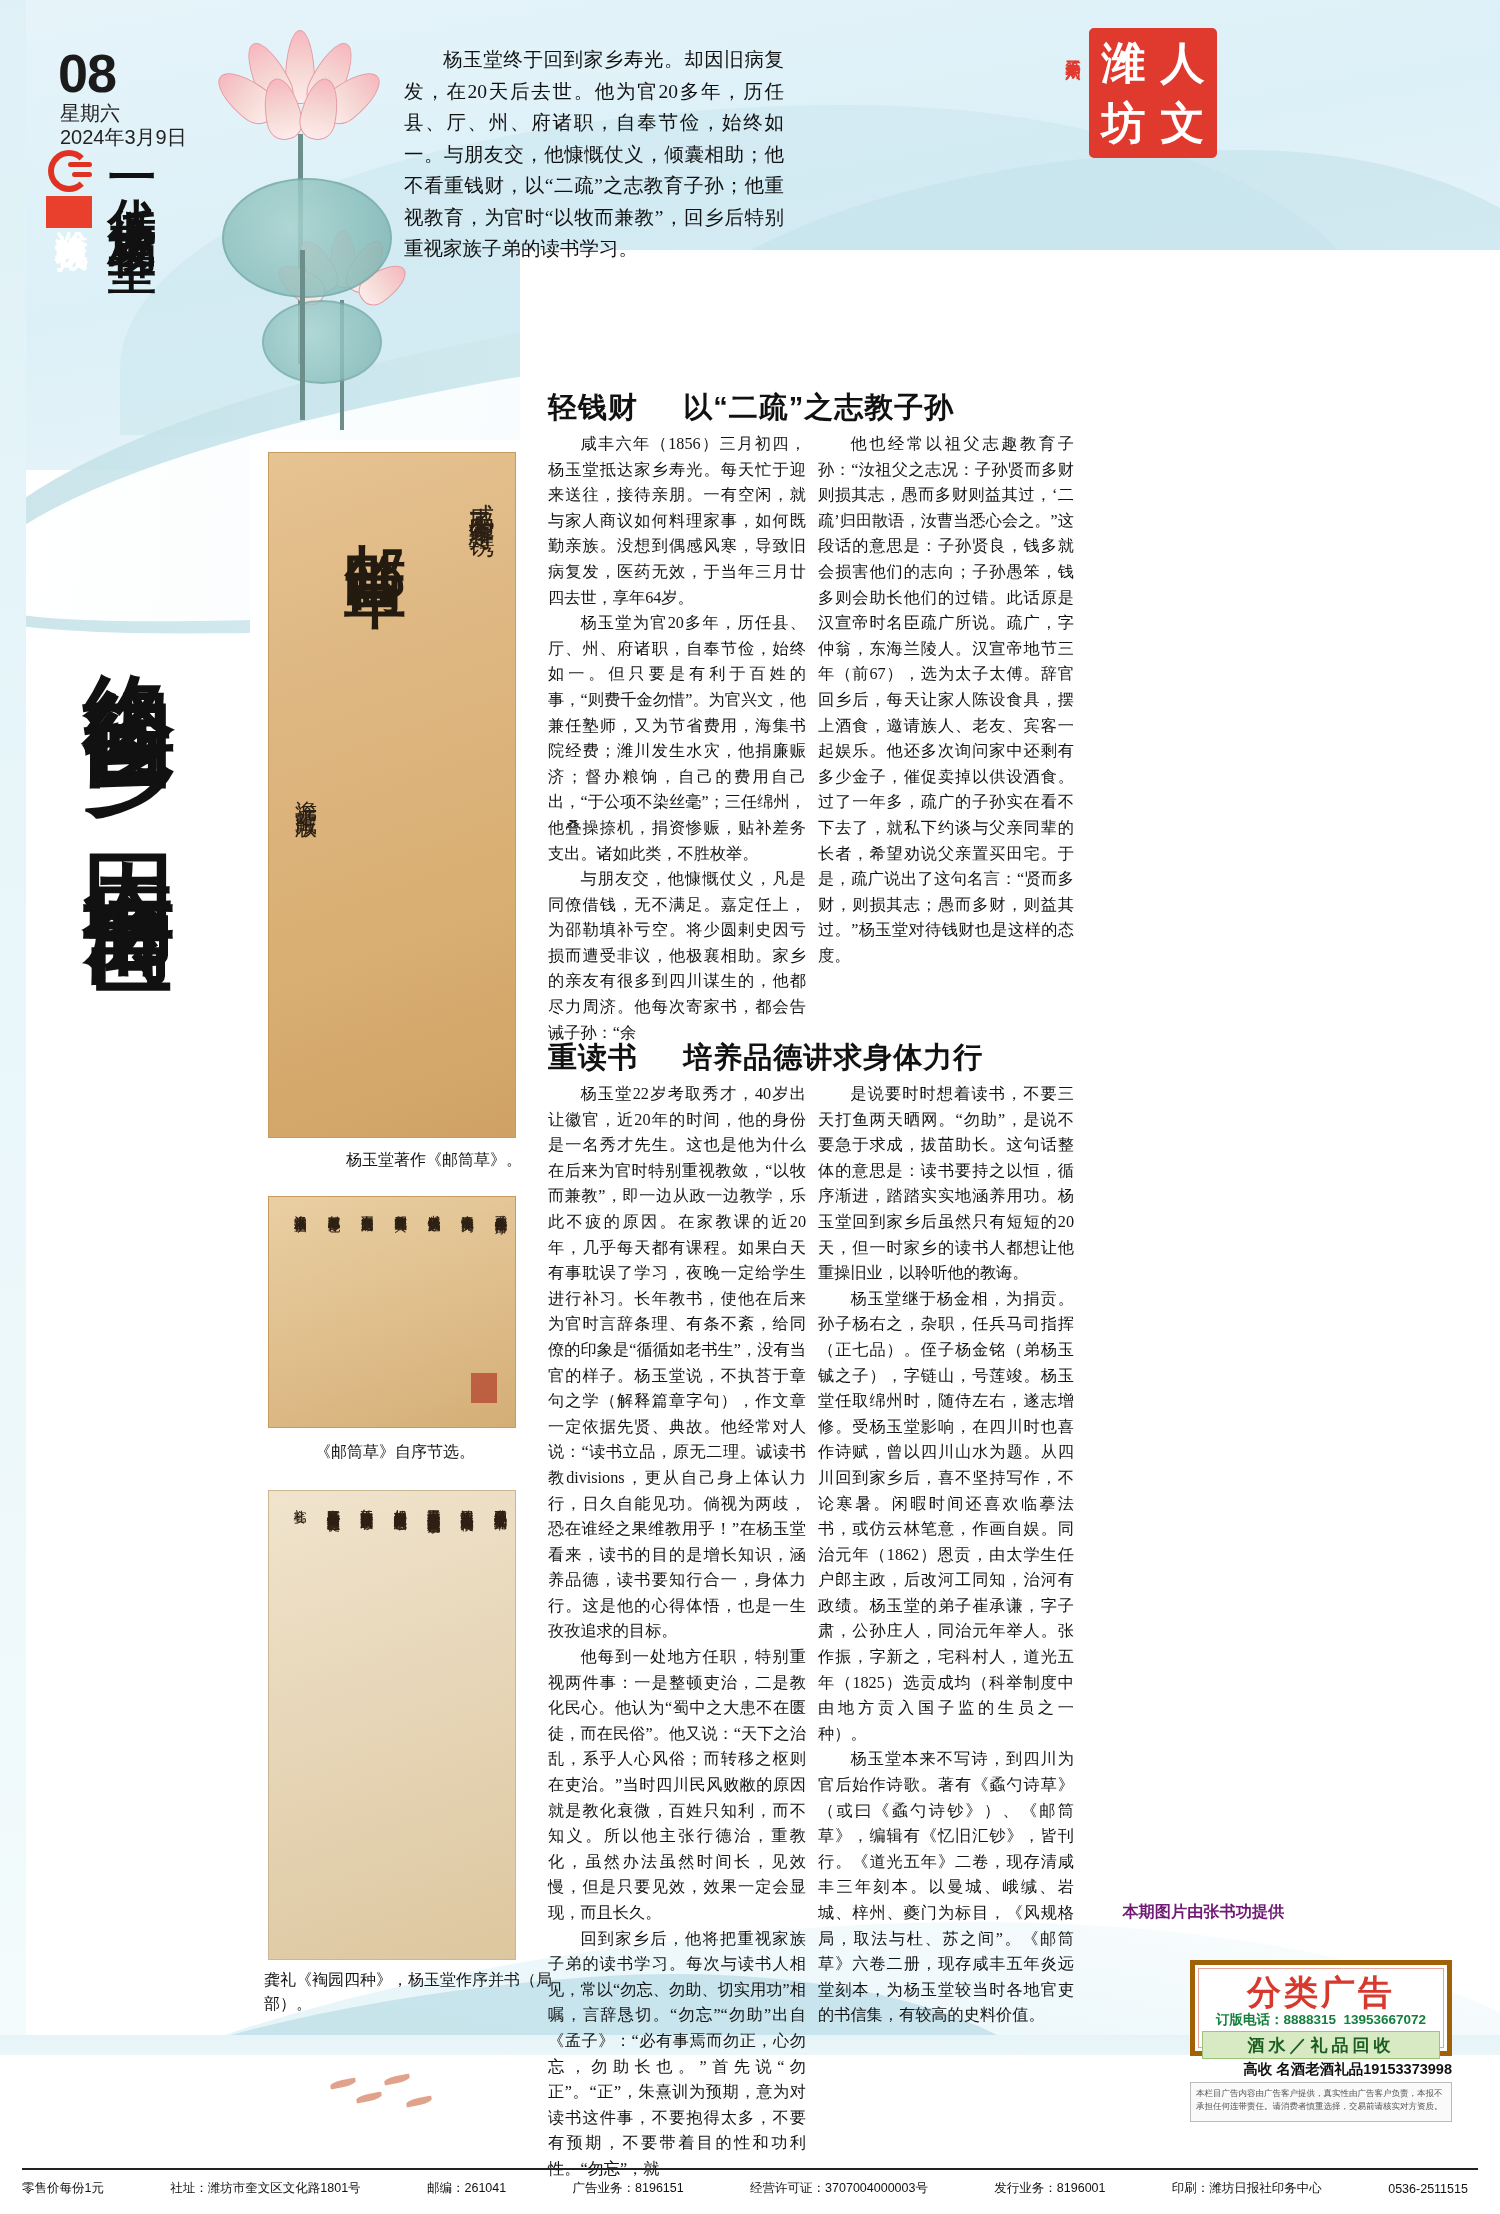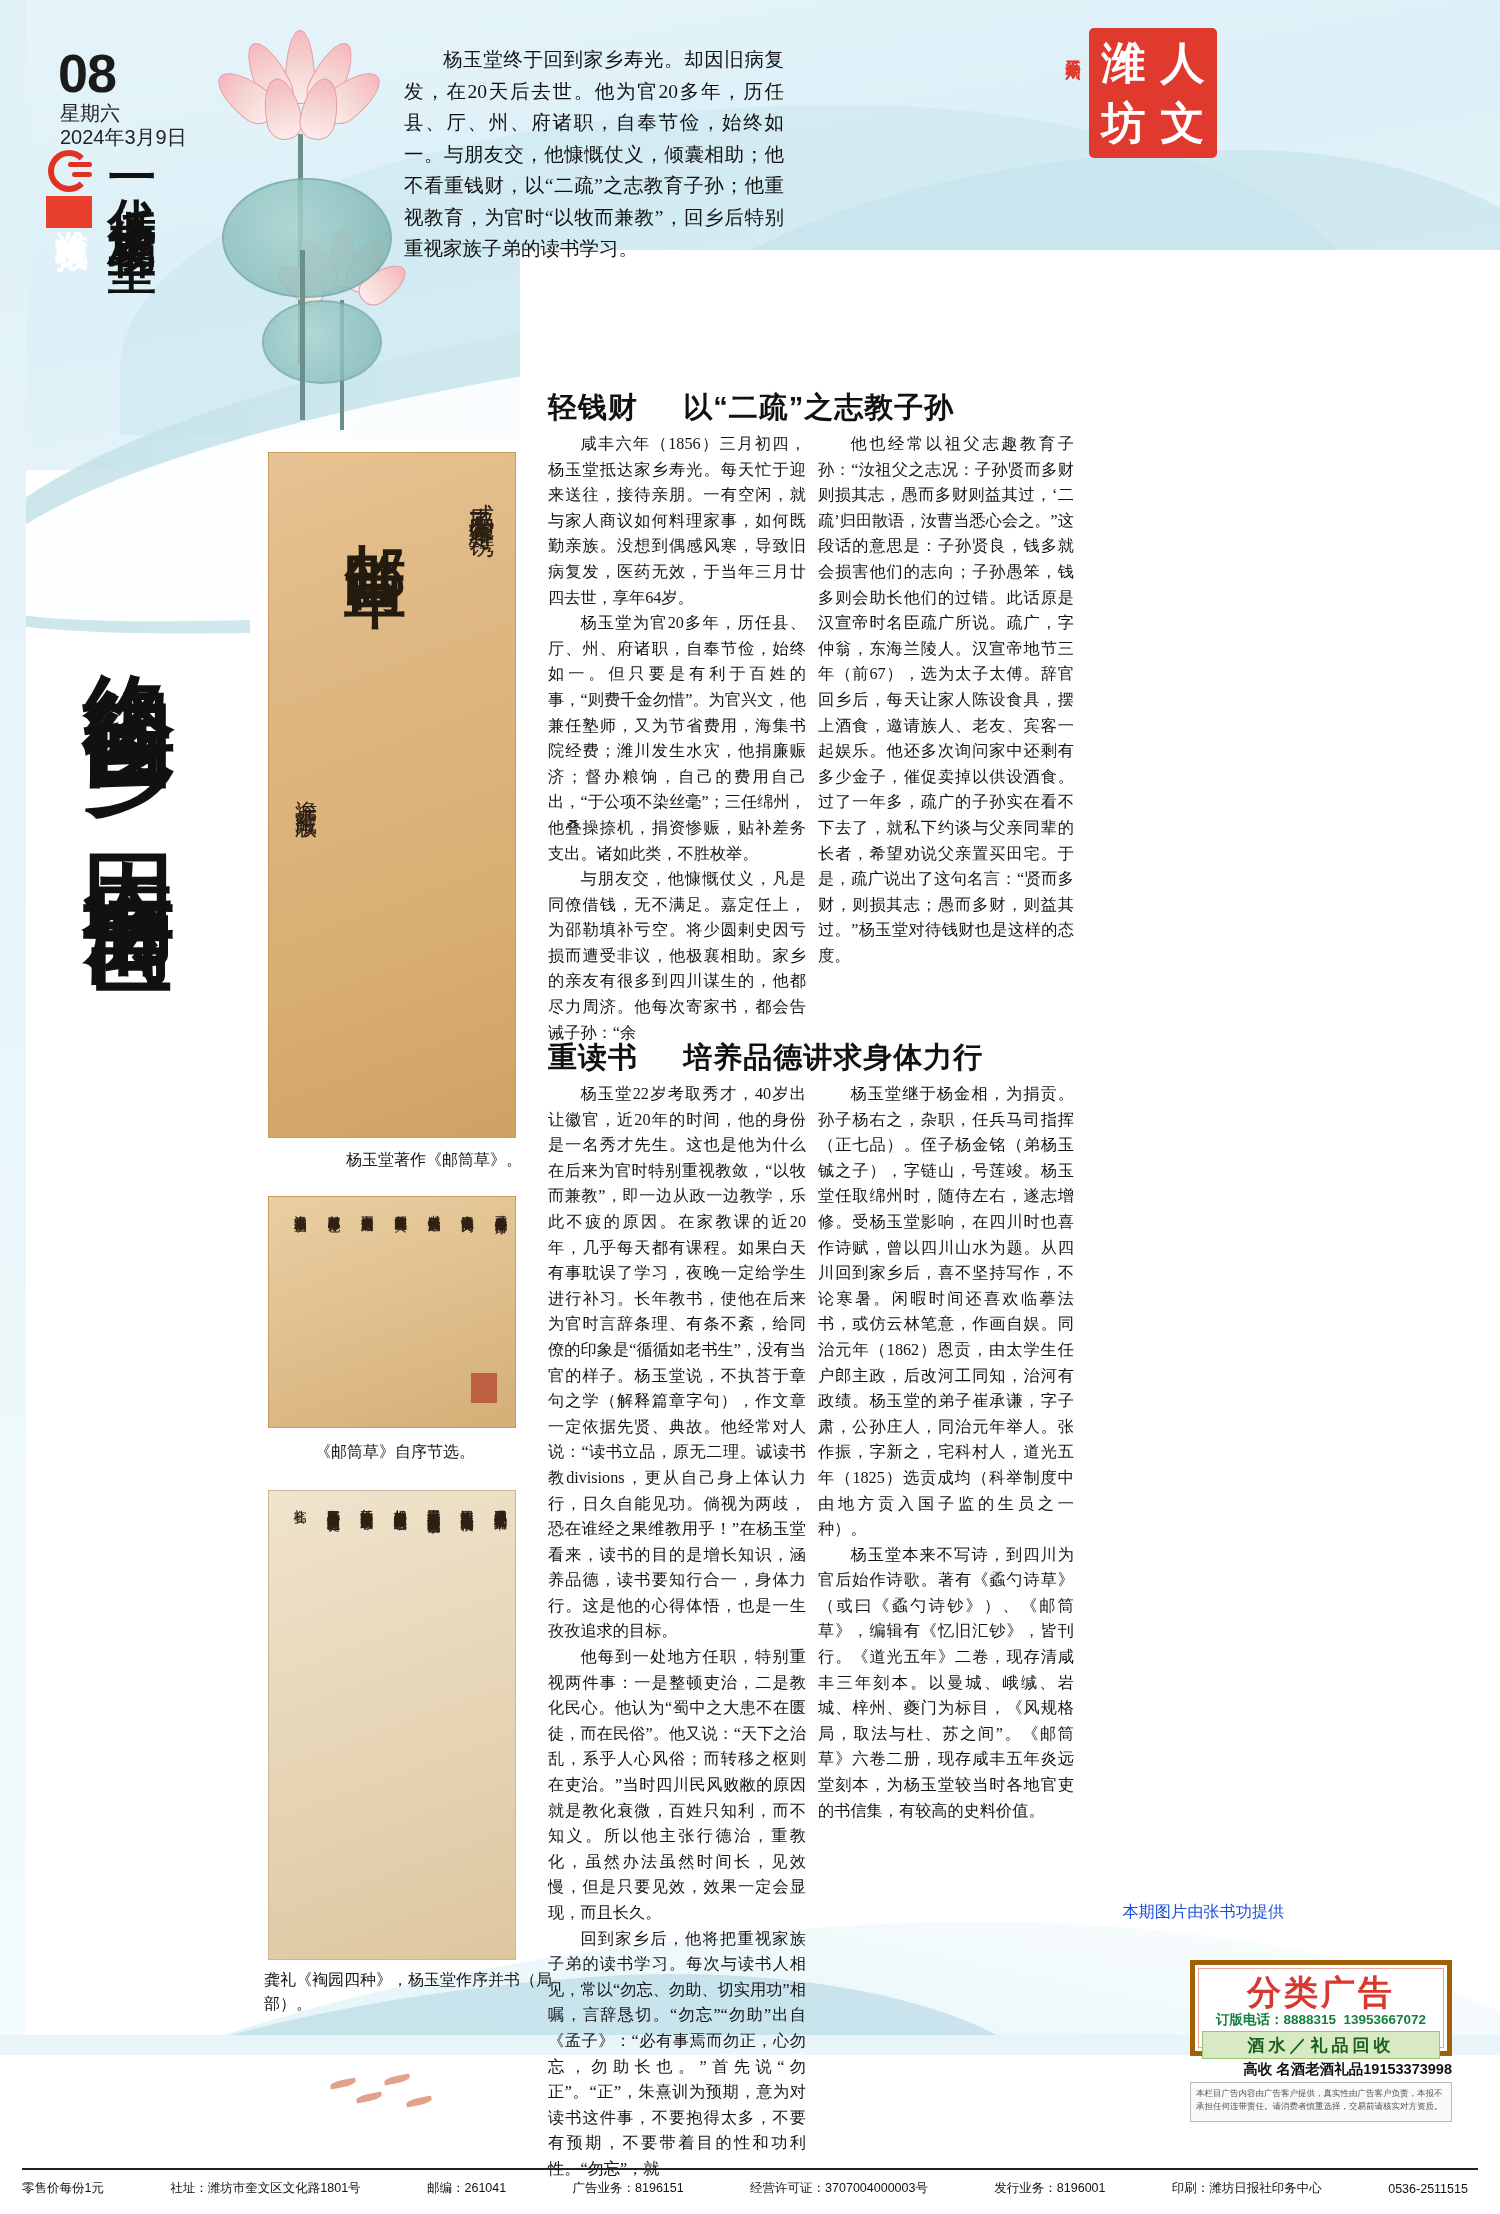--- a/index.html
+++ b/index.html
@@ -201,22 +201,22 @@
   }
   .col p { text-indent: 2em; margin: 0; }
 
   #c1a { left: 548px; top: 432px;  width: 258px; }
   #c1b { left: 818px; top: 432px;  width: 256px; }
   #c2a { left: 548px; top: 1082px; width: 258px; }
   #c2b { left: 818px; top: 1082px; width: 256px; }
 
   .credit {
     position: absolute; left: 1090px; top: 1900px; width: 256px;
-    font-size: 16.2px; line-height: 1.58; color: #1d4ed8;
-    font-family: "Liberation Serif", serif; text-indent: 2em;
+    font-size: 16.2px; line-height: 1.58; color: #701a75;
+    font-family: "Liberation Serif", serif; text-indent: 2em; font-weight: bold;
   }
 
   
   .photo { position: absolute; overflow: hidden; }
   .photo-1 {
     left: 268px; top: 452px; width: 248px; height: 686px;
     background: linear-gradient(160deg,#e6c392 0%, #ddb680 35%, #d9ae72 70%, #cfa165 100%);
     border: 1px solid #c79a5f;
   }
   .photo-2 {
@@ -414,20 +414,21 @@
     &nbsp;&nbsp;&nbsp;
     <span>培养品德讲求身体力行</span>
   </div>
 
   <div class="col" id="c2a">
     <p>杨玉堂22岁考取秀才，40岁出让徽官，近20年的时间，他的身份是一名秀才先生。这也是他为什么在后来为官时特别重视教敛，“以牧而兼教”，即一边从政一边教学，乐此不疲的原因。在家教课的近20年，几乎每天都有课程。如果白天有事耽误了学习，夜晚一定给学生进行补习。长年教书，使他在后来为官时言辞条理、有条不紊，给同僚的印象是“循循如老书生”，没有当官的样子。杨玉堂说，不执苔于章句之学（解释篇章字句），作文章一定依据先贤、典故。他经常对人说：“读书立品，原无二理。诚读书教divisions，更从自己身上体认力行，日久自能见功。倘视为两歧，恐在谁经之果维教用乎！”在杨玉堂看来，读书的目的是增长知识，涵养品德，读书要知行合一，身体力行。这是他的心得体悟，也是一生孜孜追求的目标。</p>
     <p>他每到一处地方任职，特别重视两件事：一是整顿吏治，二是教化民心。他认为“蜀中之大患不在匮徒，而在民俗”。他又说：“天下之治乱，系乎人心风俗；而转移之枢则在吏治。”当时四川民风败敝的原因就是教化衰微，百姓只知利，而不知义。所以他主张行德治，重教化，虽然办法虽然时间长，见效慢，但是只要见效，效果一定会显现，而且长久。</p>
     <p>回到家乡后，他将把重视家族子弟的读书学习。每次与读书人相见，常以“勿忘、勿助、切实用功”相嘱，言辞恳切。“勿忘”“勿助”出自《孟子》：“必有事焉而勿正，心勿忘，勿助长也。”首先说“勿正”。“正”，朱熹训为预期，意为对读书这件事，不要抱得太多，不要有预期，不要带着目的性和功利性。“勿忘”，就</p>
   </div>
   <div class="col" id="c2b">
+    <p>是说要时时想着读书，不要三天打鱼两天晒网。“勿助”，是说不要急于求成，拔苗助长。这句话整体的意思是：读书要持之以恒，循序渐进，踏踏实实地涵养用功。杨玉堂回到家乡后虽然只有短短的20天，但一时家乡的读书人都想让他重操旧业，以聆听他的教诲。</p>
     <p>杨玉堂继于杨金相，为捐贡。孙子杨右之，杂职，任兵马司指挥（正七品）。侄子杨金铭（弟杨玉铖之子），字链山，号莲竣。杨玉堂任取绵州时，随侍左右，遂志增修。受杨玉堂影响，在四川时也喜作诗赋，曾以四川山水为题。从四川回到家乡后，喜不坚持写作，不论寒暑。闲暇时间还喜欢临摹法书，或仿云林笔意，作画自娱。同治元年（1862）恩贡，由太学生任户郎主政，后改河工同知，治河有政绩。杨玉堂的弟子崔承谦，字子肃，公孙庄人，同治元年举人。张作振，字新之，宅科村人，道光五年（1825）选贡成均（科举制度中由地方贡入国子监的生员之一种）。</p>
     <p>杨玉堂本来不写诗，到四川为官后始作诗歌。著有《蟊勺诗草》（或曰《蟊勺诗钞》）、《邮筒草》，编辑有《忆旧汇钞》，皆刊行。《道光五年》二卷，现存清咸丰三年刻本。以曼城、峨缄、岩城、梓州、夔门为标目，《风规格局，取法与杜、苏之间”。《邮筒草》六卷二册，现存咸丰五年炎远堂刻本，为杨玉堂较当时各地官吏的书信集，有较高的史料价值。</p>
   </div>
 
   <div class="credit">本期图片由张书功提供</div>
 
   <div class="photo photo-1">
     <div class="small-col-r">咸丰乙卯年冬月镌</div>
     <div class="big-col">邮筒草</div>
     <div class="small-col-l">澹远堂藏版</div>

